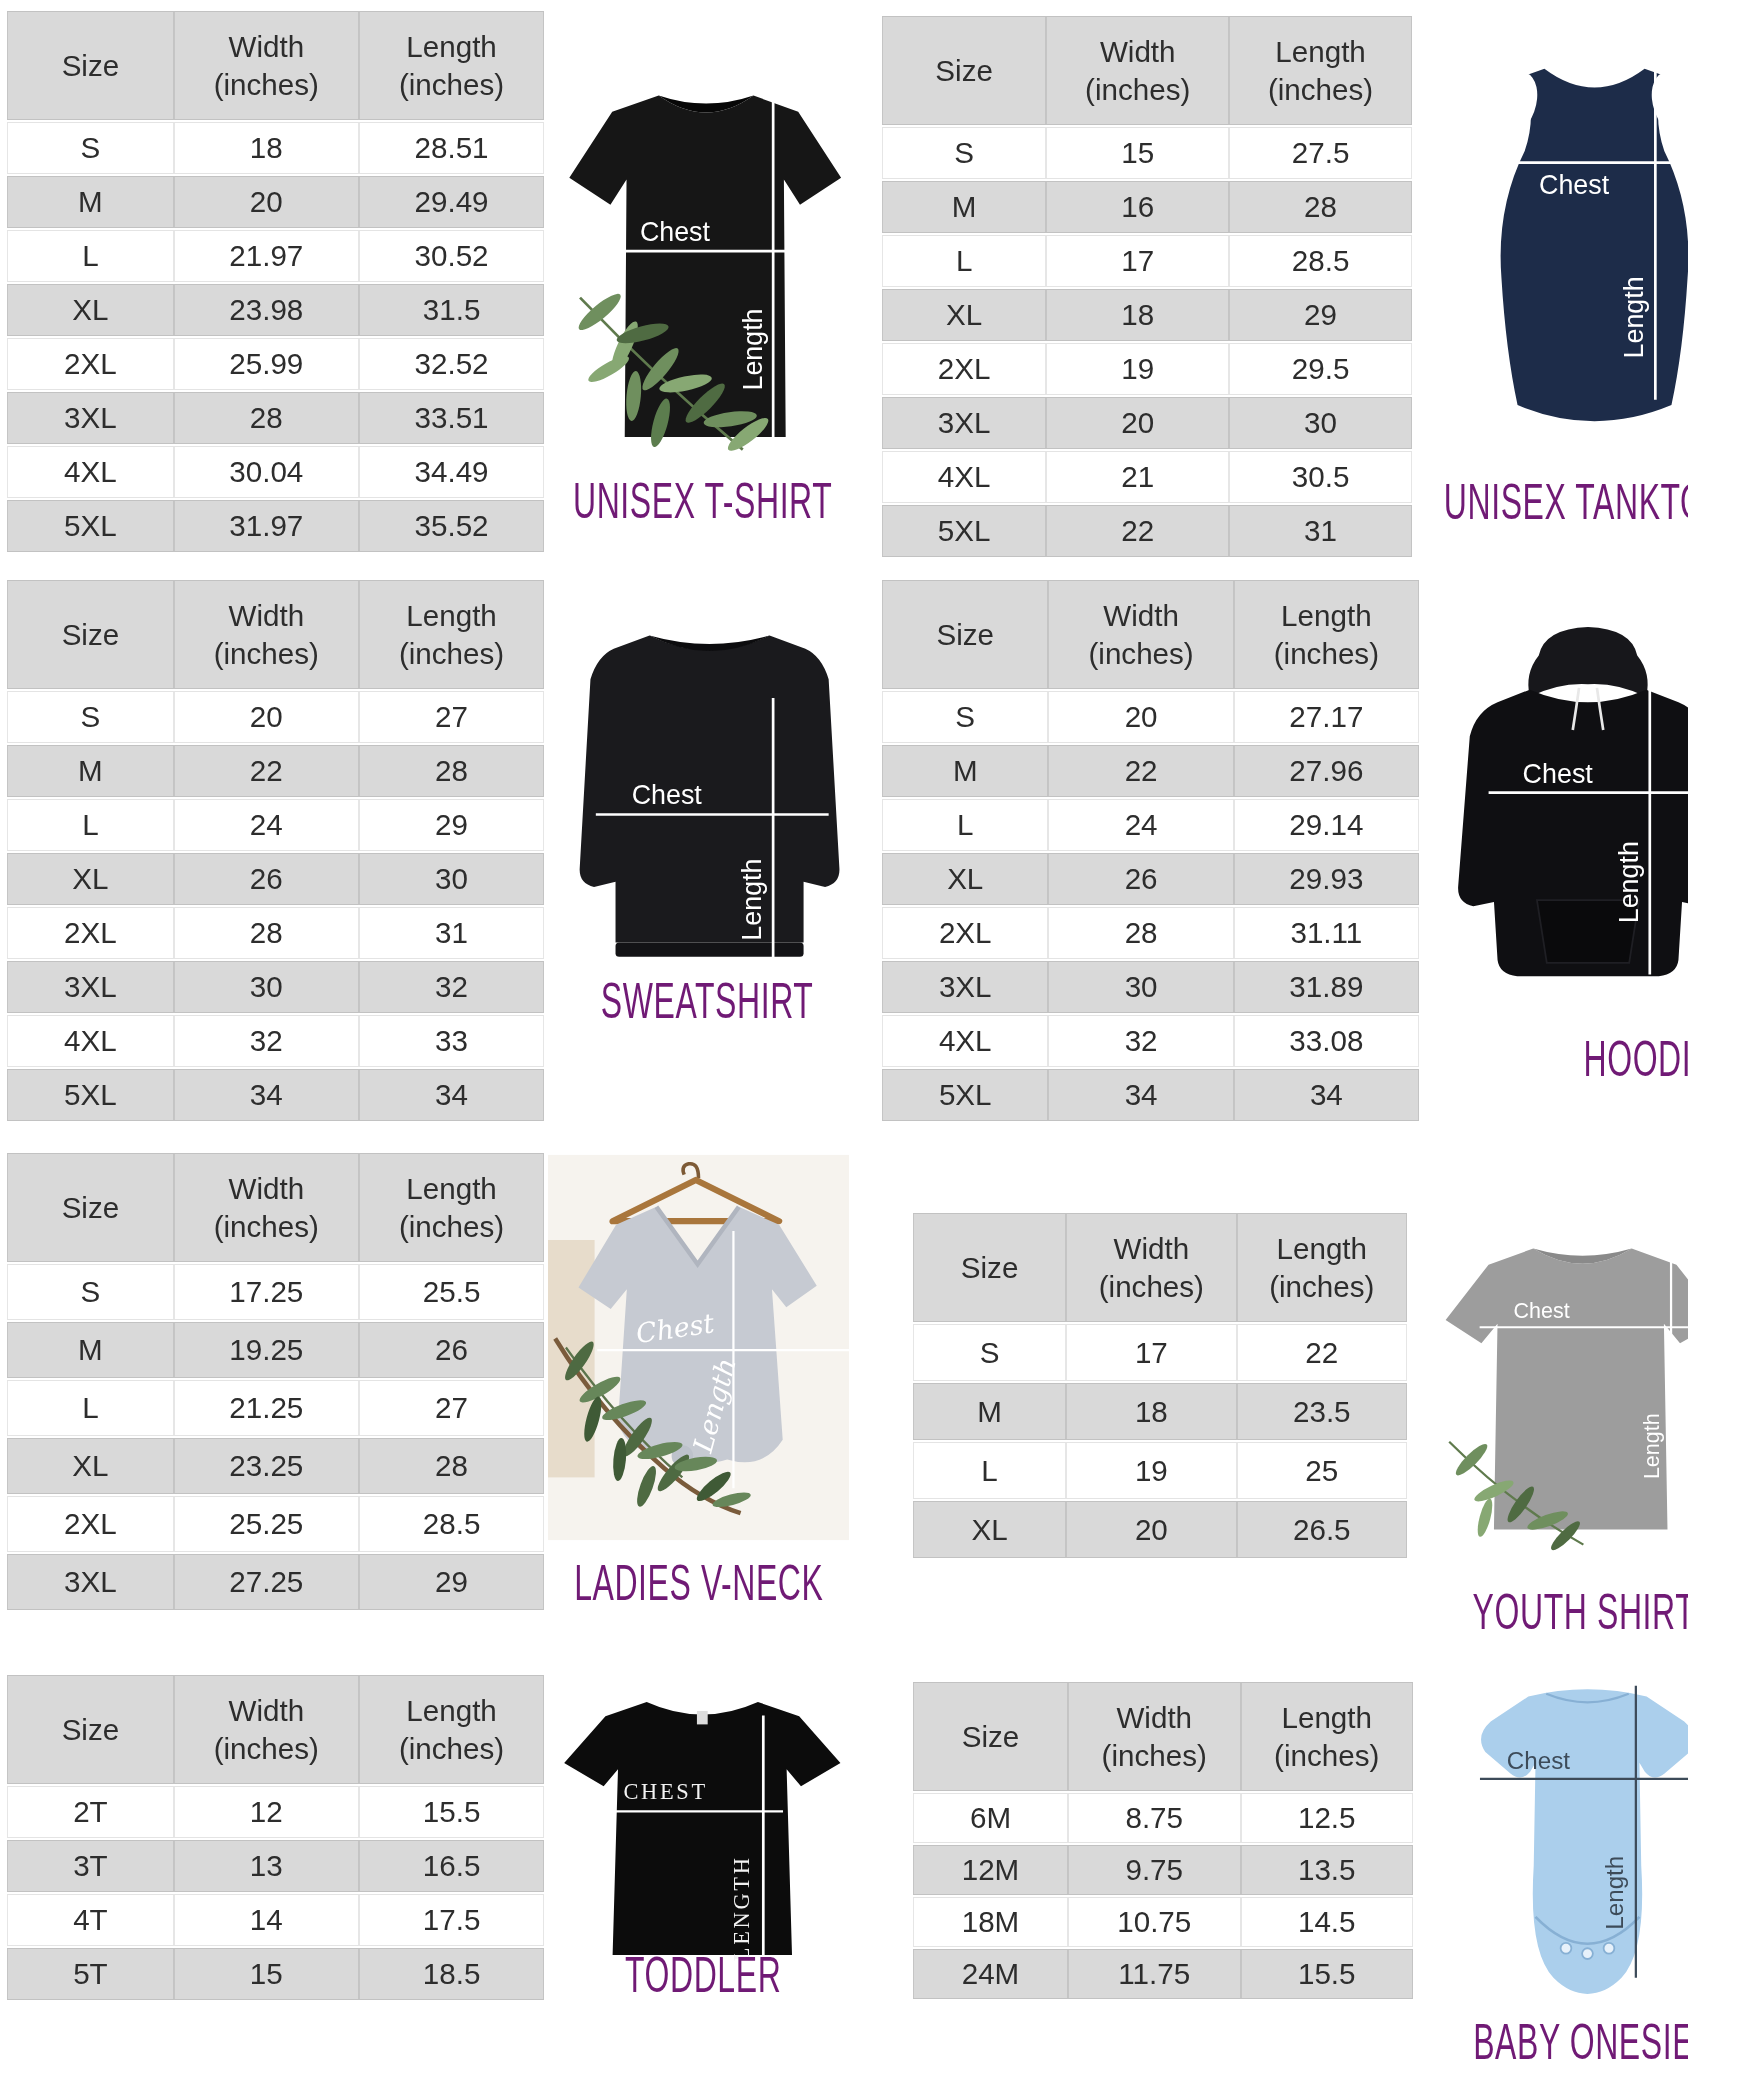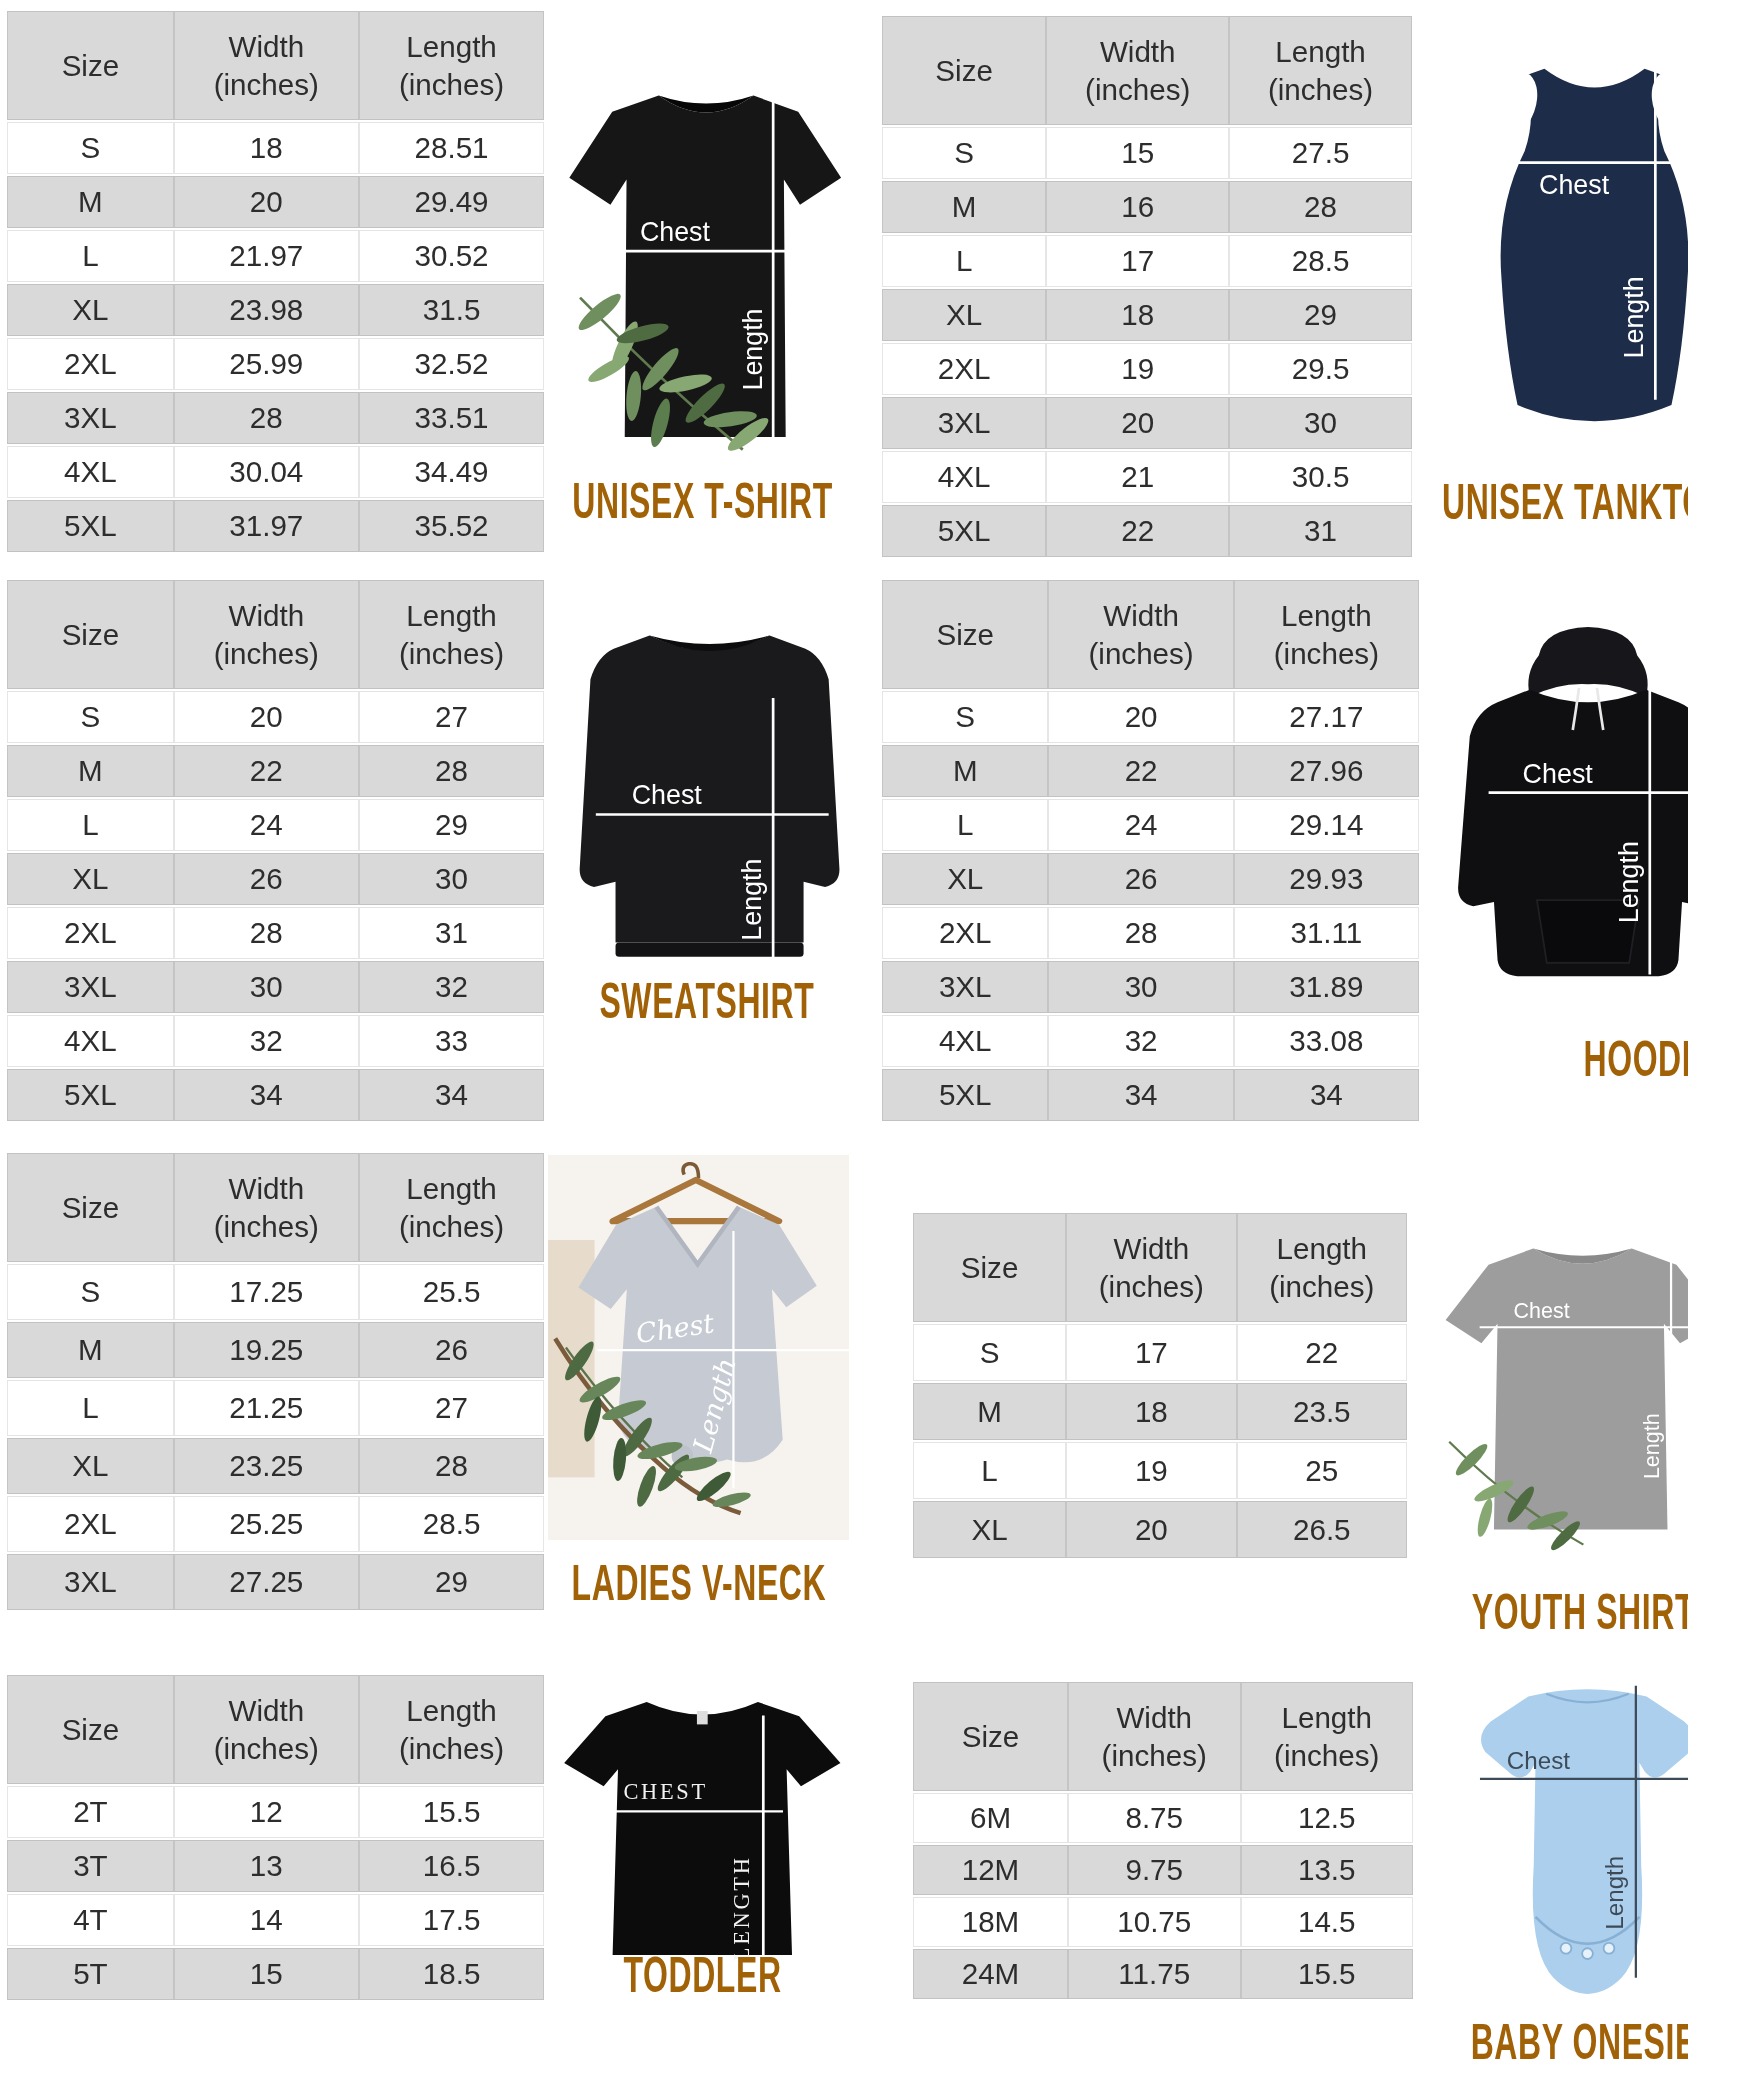--- a/index.html
+++ b/index.html
@@ -33,21 +33,21 @@
   .g-tank{left:1460px;top:49px;width:269px;height:425px;}
   .g-sweat{left:560px;top:613px;width:300px;height:394px;}
   .g-hoodie{left:1433px;top:618px;width:310px;height:403px;}
   .g-vneck{left:548px;top:1154px;width:301px;height:387px;}
   .g-youth{left:1422px;top:1236px;width:321px;height:331px;}
   .g-toddler{left:557px;top:1693px;width:296px;height:296px;}
   .g-onesie{left:1428px;top:1682px;width:310px;height:330px;}
 
   
   .garment-label{position:absolute;display:flex;justify-content:center;align-items:flex-start;
-      color:#a16207;font-weight:700;}
+      color:#701a75;font-weight:400;}
   .garment-label span{display:inline-block;font-size:50px;letter-spacing:0.9px;
       transform:scaleX(.64);transform-origin:center;white-space:nowrap;}
   .l-tshirt{left:542px;top:472px;width:322px;}
   .l-tank{left:1429px;top:473px;width:313px;}
   .l-sweat{left:555px;top:972px;width:304px;}
   .l-hoodie{left:1493px;top:1030px;width:310px;text-align:center;}
   .l-vneck{left:542px;top:1554px;width:313px;}
   .l-youth{left:1424px;top:1583px;width:319px;}
   .l-toddler{left:555px;top:1946px;width:296px;}
   .l-onesie{left:1424px;top:2013px;width:319px;align-items:flex-end;}

